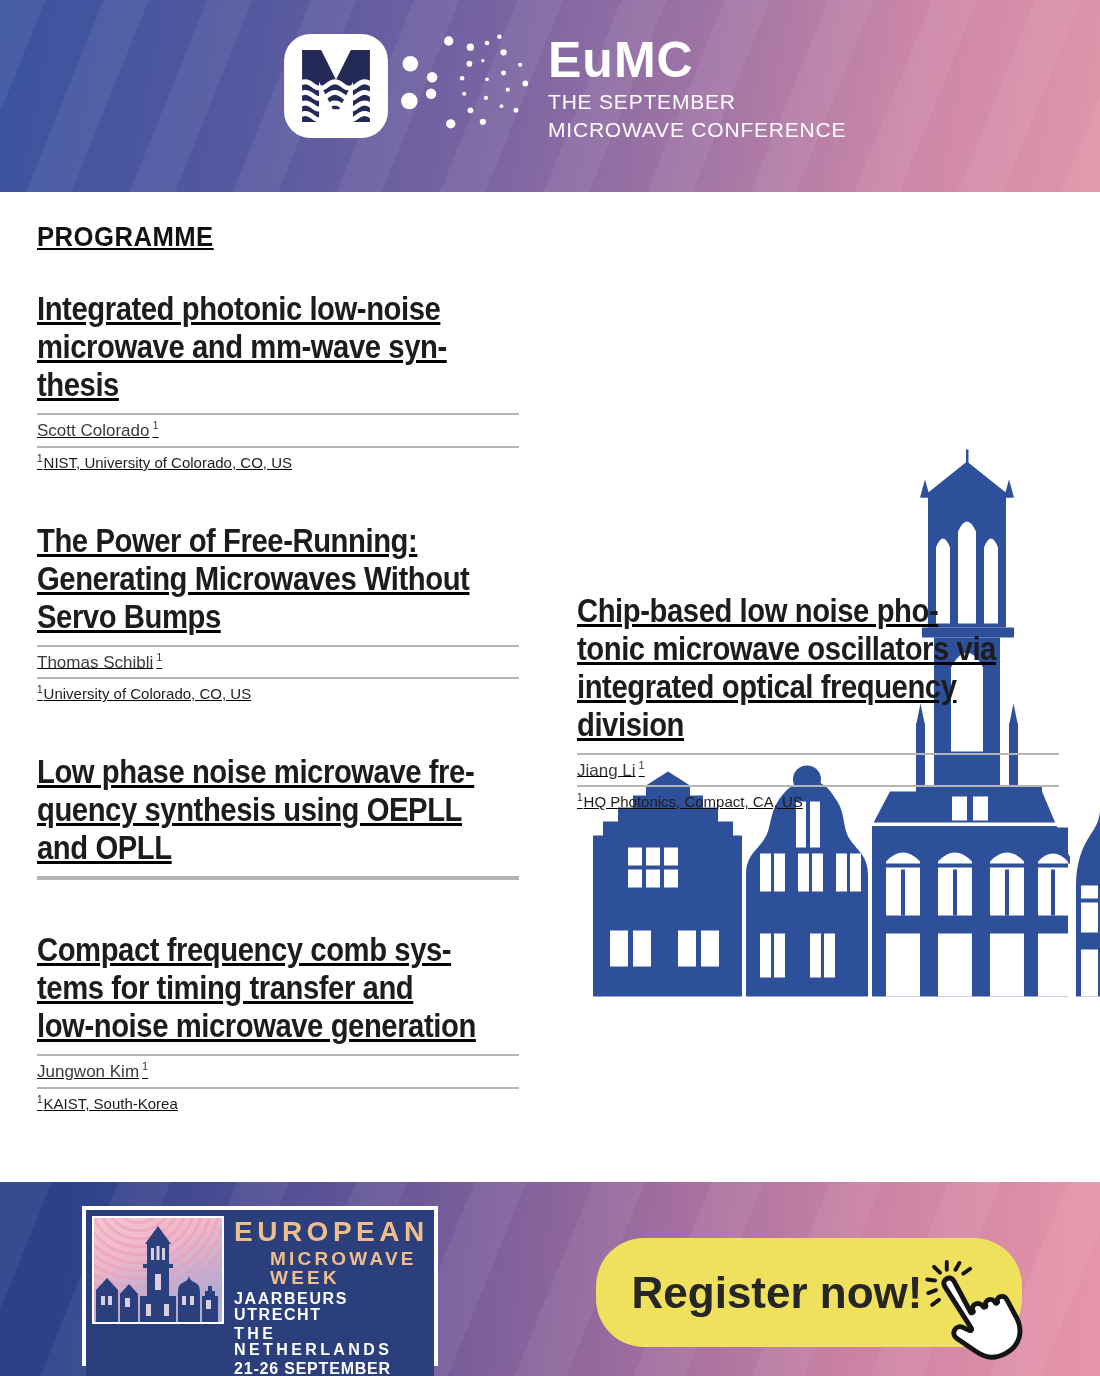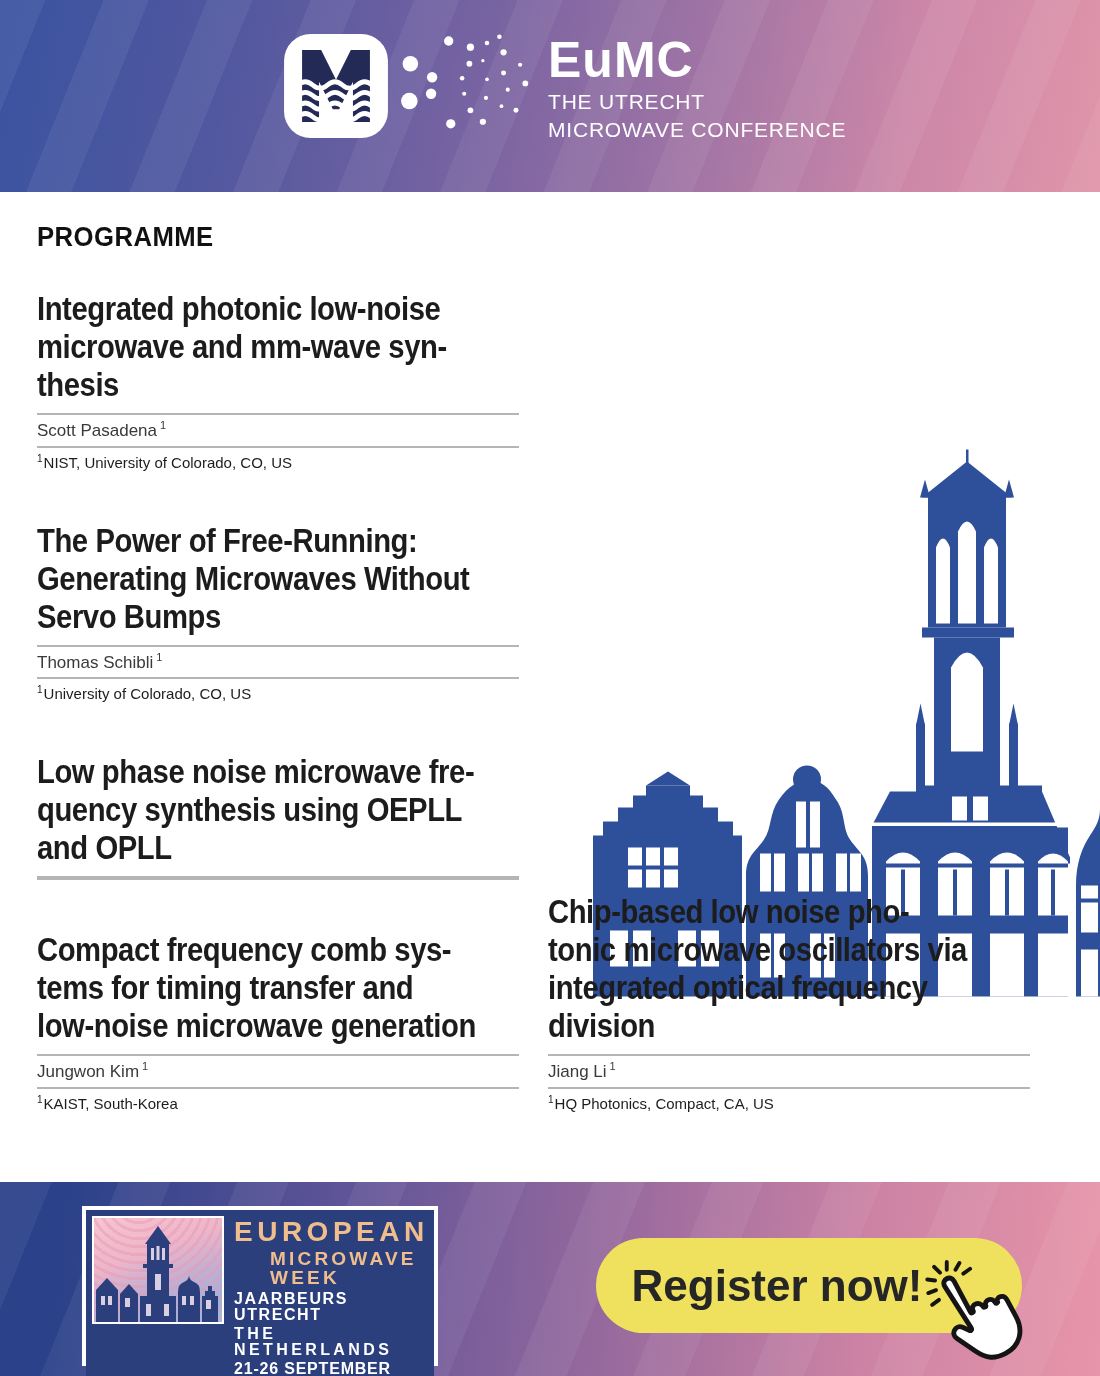--- a/index.html
+++ b/index.html
@@ -17,28 +17,28 @@
   .hero::before{
     content:"";position:absolute;inset:0;
     background:repeating-linear-gradient(112deg,rgba(255,255,255,0.06) 0 42px,rgba(255,255,255,0) 42px 96px);
   }
   .m-logo{position:absolute;left:283px;top:33px;width:106px;height:106px;}
   .dots-burst{position:absolute;left:400px;top:28px;width:145px;height:115px;}
   .brand-text{position:absolute;left:548px;top:33px;color:#ffffff;}
   .brand-name{font-size:50px;font-weight:800;letter-spacing:1px;line-height:54px;}
   .brand-sub{font-size:21px;font-weight:400;letter-spacing:0.8px;line-height:26px;margin-top:2px;}
   
-  .main{position:absolute;left:0;top:192px;width:1100px;height:990px;background:#ffffff;}
+  .main{position:absolute;left:0;top:192px;width:1100px;height:990px;background:#ffffff;text-decoration:underline;}
   .cityscape{position:absolute;left:570px;top:56px;width:530px;height:934px;}
   .content{position:relative;z-index:2;padding:30px 37px 0 37px;}
   .prog-heading{
     margin:0 0 36px 0;font-size:27px;font-weight:900;letter-spacing:0.5px;color:#111;
     transform:scaleX(0.95);transform-origin:left top;
   }
-  .cols{display:flex;gap:29px;align-items:flex-end;}
+  .cols{display:flex;gap:58px;align-items:center;}
   .col{width:482px;flex:0 0 482px;}
   .session{margin:0 0 50px 0;}
   .session-title{
     margin:0 0 10px 0;font-size:34px;line-height:38px;font-weight:600;
     letter-spacing:-0.5px;color:#1c1c1c;white-space:pre-line;
     transform:scaleX(0.86);transform-origin:left top;width:116%;
   }
   .rule{height:2px;background:#b5b5b5;}
   .speaker{font-size:17px;color:#3a3a3a;font-weight:500;padding:4px 0 5px 0;}
   .speaker sup{font-size:11px;margin-left:3px;}
@@ -67,21 +67,21 @@
     position:relative;overflow:hidden;
   }
   .emw-scene svg{position:absolute;left:0;bottom:0;width:100%;}
   .emw-text{flex:1;padding:2px 0 0 10px;line-height:1;}
   .emw-l1{color:#EFBE8C;font-size:28px;font-weight:800;letter-spacing:4.5px;}
   .emw-l2{color:#EFBE8C;font-size:19px;font-weight:800;letter-spacing:3.2px;margin-top:3px;margin-left:36px;}
   .emw-l3{color:#ffffff;font-size:16px;font-weight:800;letter-spacing:1.6px;margin-top:4px;}
   .emw-l4{color:#ffffff;font-size:16px;font-weight:800;letter-spacing:3.4px;margin-top:3px;}
   .emw-l5{color:#ffffff;font-size:16px;font-weight:800;letter-spacing:0.8px;margin-top:3px;}
   .register-btn{
-    position:absolute;left:596px;top:56px;width:426px;height:95px;
+    position:absolute;left:596px;top:56px;width:426px;height:109px;
     background:#EFE15E;border:none;border-radius:48px;cursor:pointer;
     display:flex;align-items:center;justify-content:center;
     font-family:"Liberation Sans",sans-serif;
     font-size:44px;font-weight:800;color:#262626;letter-spacing:0px;
     padding-right:70px;box-sizing:border-box;
   }
   .click-cursor{position:absolute;left:925px;top:78px;width:100px;height:112px;z-index:3;}
 </style>
 </head>
 <body>
@@ -122,21 +122,21 @@
         <circle cx="104" cy="59" r="2"></circle>
           <circle cx="98" cy="75" r="1.8"></circle>
         <circle cx="112" cy="79" r="2.4"></circle>
           <circle cx="121" cy="53" r="2.8"></circle>
         <circle cx="116" cy="35" r="2"></circle>
           <circle cx="96" cy="8" r="2.2"></circle>
       </g>
     </svg>
     <div class="brand-text">
       <div class="brand-name">EuMC</div>
-      <div class="brand-sub">THE UTRECHT</div>
+      <div class="brand-sub">THE SEPTEMBER</div>
       <div class="brand-sub">MICROWAVE CONFERENCE</div>
     </div>
   </header>
 
   <main class="main">
 
     <svg class="cityscape" viewBox="0 0 530 563">
       <g fill="#2E4F9A">
 
         <rect x="396" y="16" width="2.5" height="24"></rect>
@@ -231,21 +231,21 @@
     <div class="content">
       <h1 class="prog-heading">PROGRAMME</h1>
       <div class="cols">
         <div class="col">
 
           <article class="session">
             <h2 class="session-title">Integrated photonic low-noise
 microwave and mm-wave syn-
 thesis</h2>
             <div class="rule"></div>
-            <div class="speaker"><span>Scott Pasadena</span><sup>1</sup></div>
+            <div class="speaker"><span>Scott Colorado</span><sup>1</sup></div>
             <div class="rule"></div>
             <div class="affil"><sup>1</sup><span>NIST, University of Colorado, CO, US</span></div>
           </article>
 
           <article class="session">
             <h2 class="session-title">The Power of Free-Running:
 Generating Microwaves Without
 Servo Bumps</h2>
             <div class="rule"></div>
             <div class="speaker"><span>Thomas Schibli</span><sup>1</sup></div>

